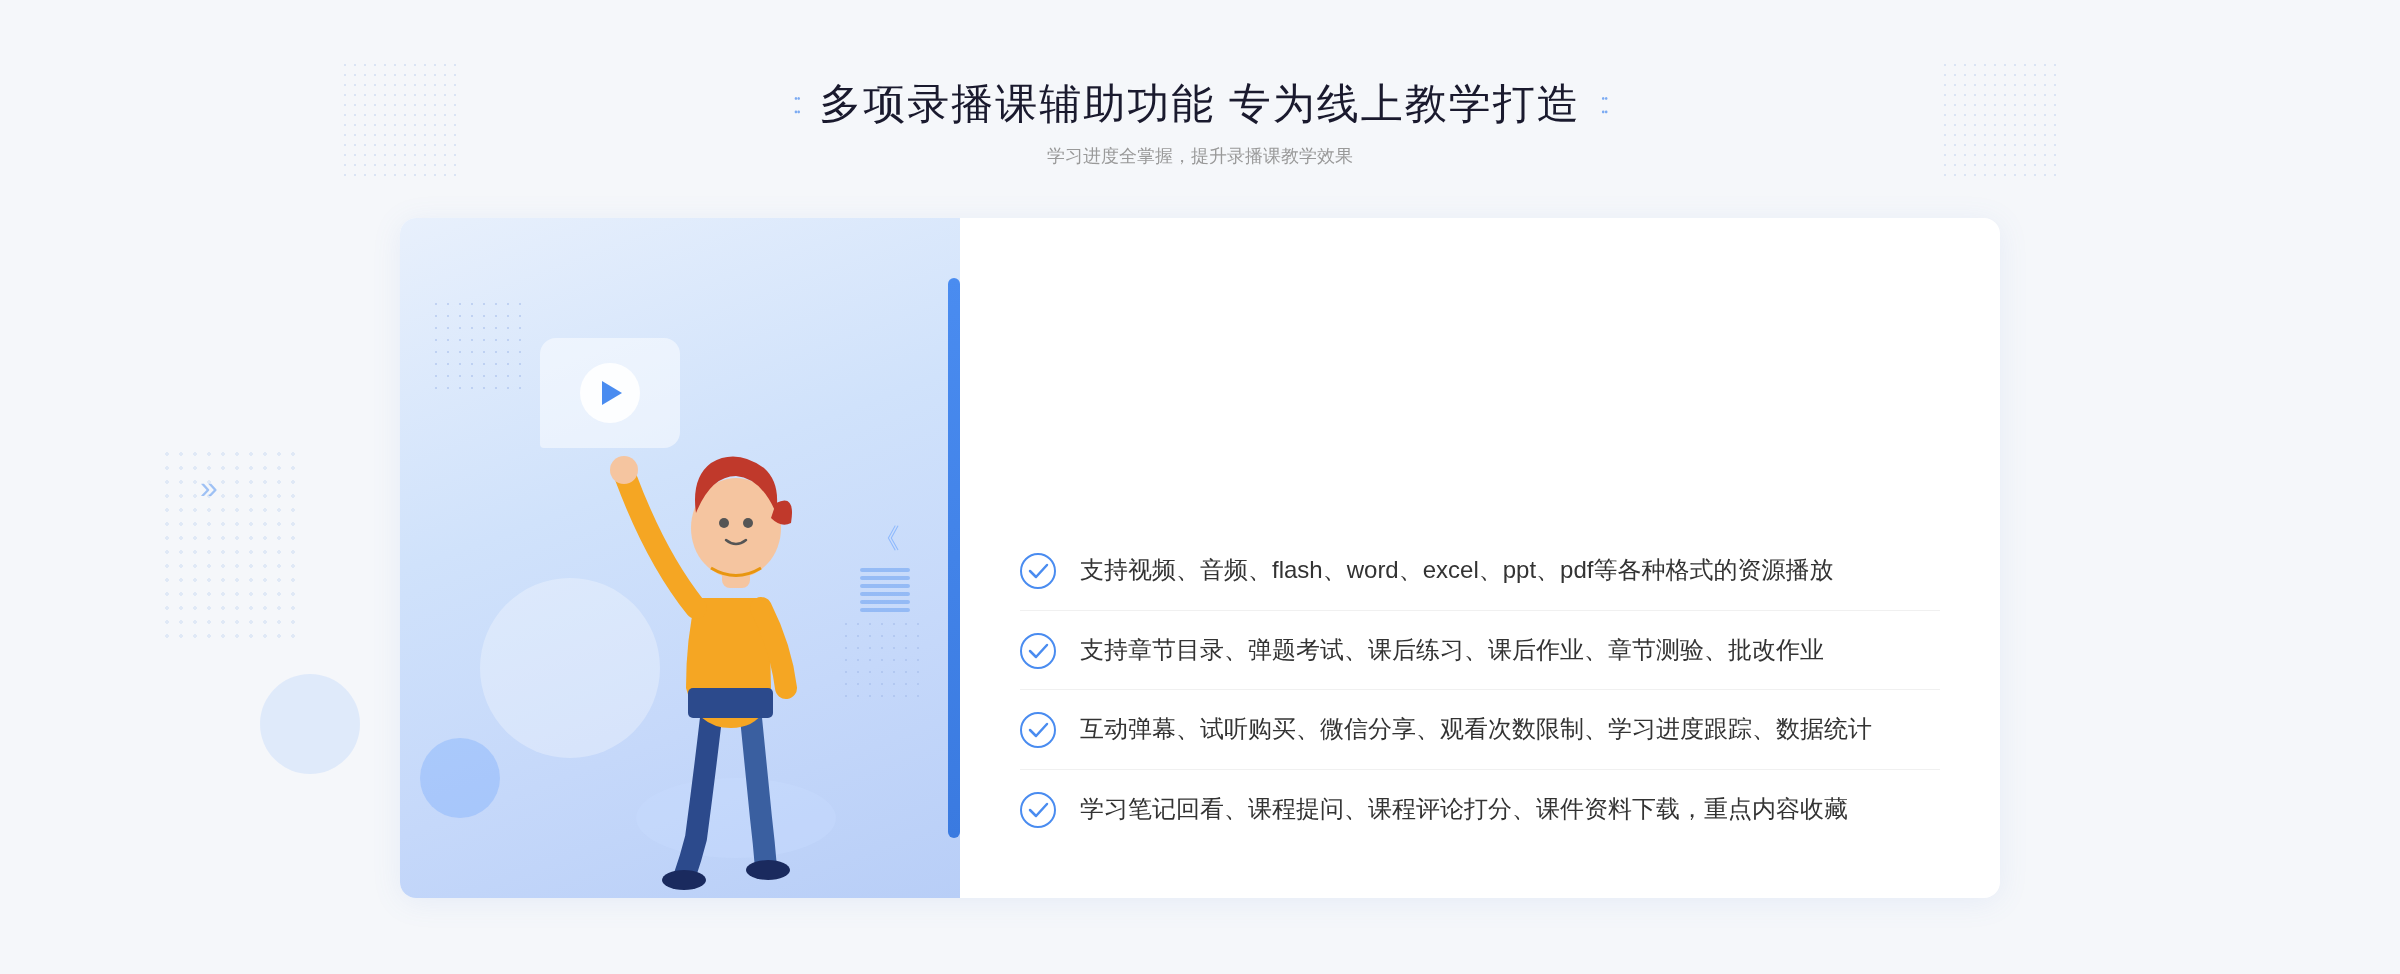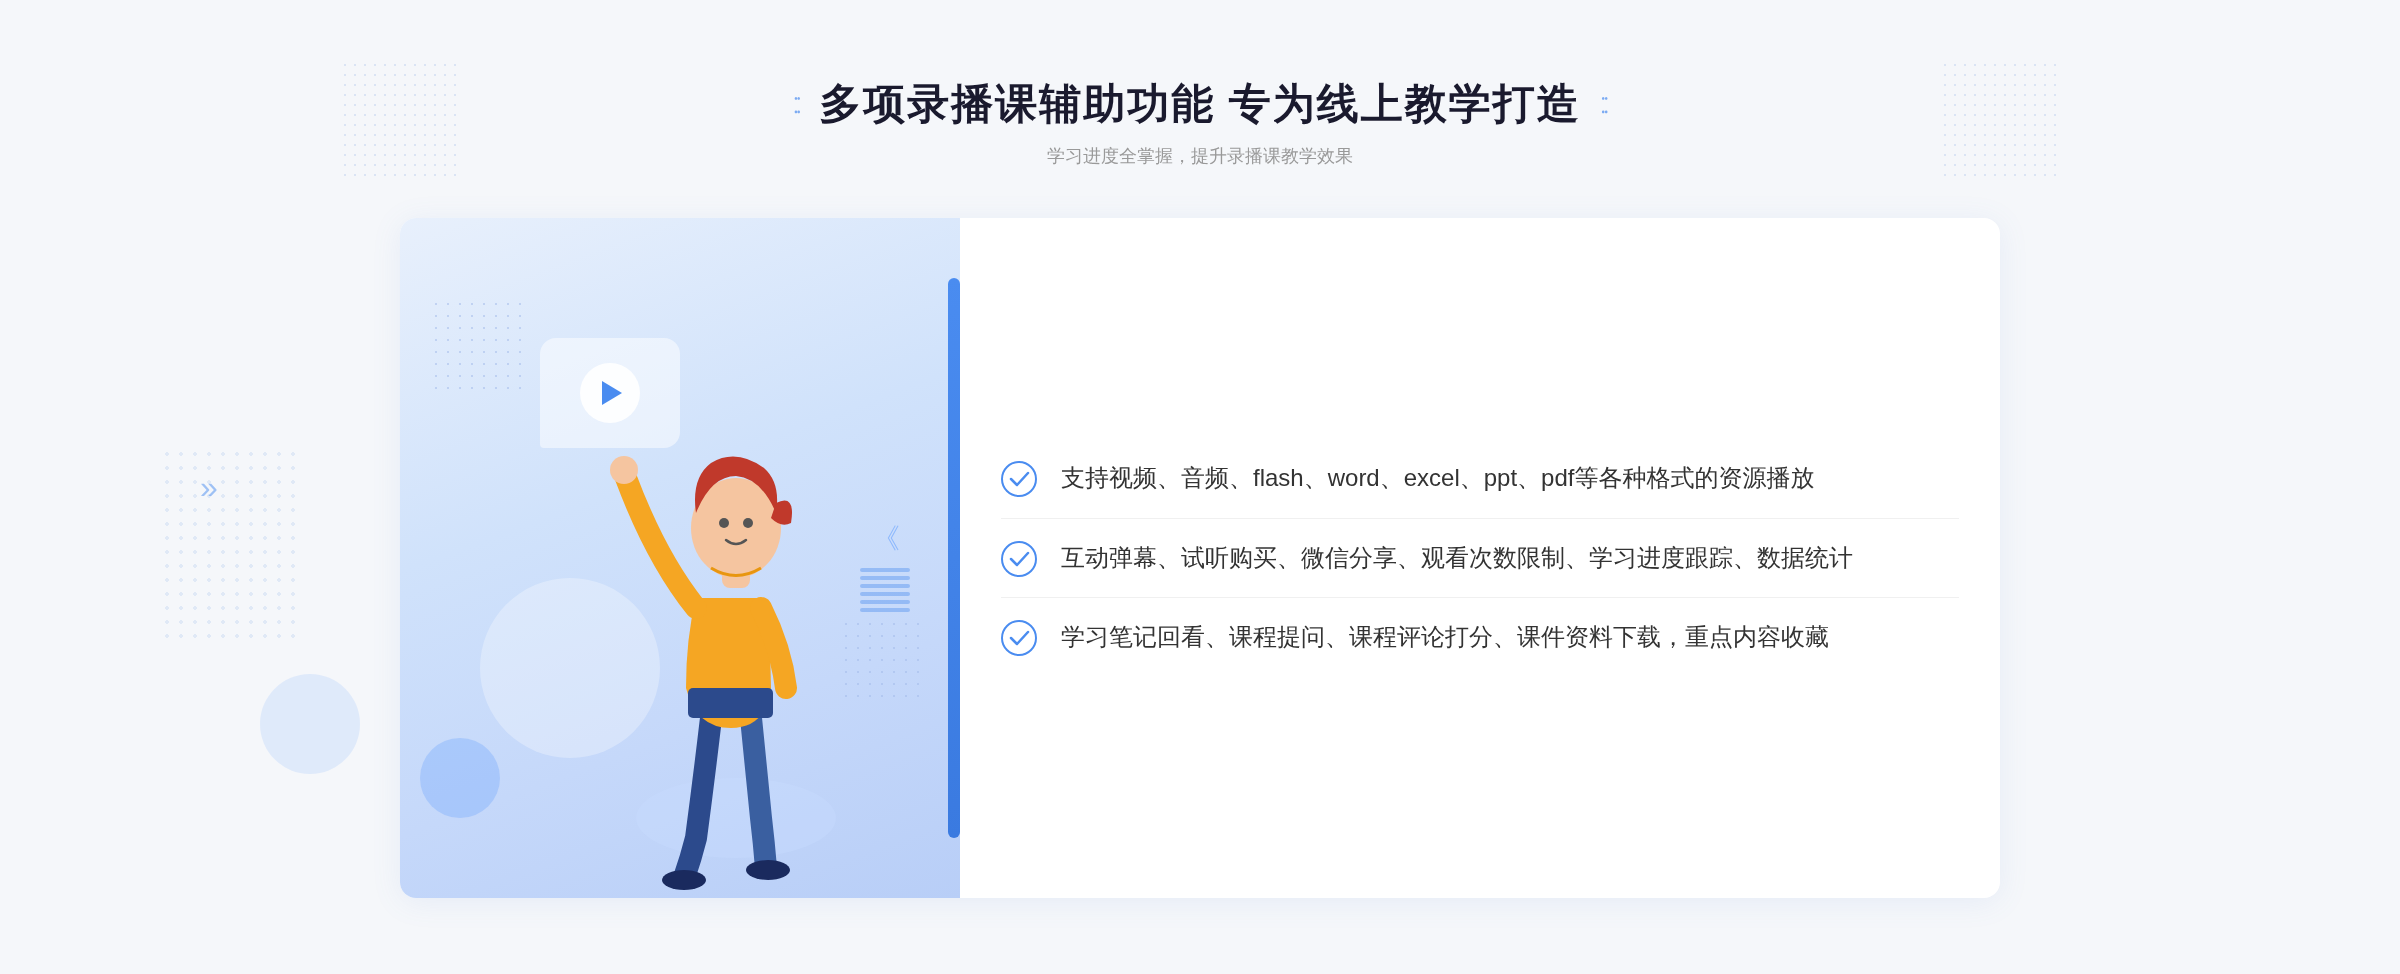--- a/index.html
+++ b/index.html
@@ -53,21 +53,21 @@
 
     .title-deco-icon {
       color: #4a8cf0;
       font-size: 22px;
       letter-spacing: -2px;
       opacity: 0.7;
     }
 
     .main-title {
       font-size: 42px;
-      font-weight: 700;
+      font-weight: 400;
       color: #1a1a2e;
       letter-spacing: 2px;
     }
 
     .sub-title {
       font-size: 18px;
       color: #999;
       font-weight: 400;
     }
 
@@ -220,24 +220,24 @@
       bottom: 0;
       left: 50%;
       transform: translateX(-30%);
       width: 280px;
       height: 500px;
     }
 
     
     .features-area {
       flex: 1;
-      padding: 50px 41px;
+      padding: 50px 60px;
       display: flex;
       flex-direction: column;
-      justify-content: center;
+      justify-content: flex-end;
     }
 
     .feature-item {
       display: flex;
       align-items: flex-start;
       gap: 24px;
       padding: 20px 0;
       border-bottom: 1px solid #f0f0f0;
     }
 
@@ -387,20 +387,29 @@
       <div class="feature-item">
         <div class="check-icon">
           <svg viewBox="0 0 36 36" fill="none" xmlns="http://www.w3.org/2000/svg">
             <circle cx="18" cy="18" r="17" stroke="#4a8cf0" stroke-width="2"></circle>
             <polyline points="10,18 16,24 27,12" stroke="#4a8cf0" stroke-width="2.5" fill="none" stroke-linecap="round" stroke-linejoin="round"></polyline>
           </svg>
         </div>
         <span class="feature-text">支持视频、音频、flash、word、excel、ppt、pdf等各种格式的资源播放</span>
       </div>
 
+      <div class="feature-item">
+        <div class="check-icon">
+          <svg viewBox="0 0 36 36" fill="none" xmlns="http://www.w3.org/2000/svg">
+            <circle cx="18" cy="18" r="17" stroke="#4a8cf0" stroke-width="2"></circle>
+            <polyline points="10,18 16,24 27,12" stroke="#4a8cf0" stroke-width="2.5" fill="none" stroke-linecap="round" stroke-linejoin="round"></polyline>
+          </svg>
+        </div>
+        <span class="feature-text">支持章节目录、弹题考试、课后练习、课后作业、章节测验、批改作业</span>
+      </div>
 
       <div class="feature-item">
         <div class="check-icon">
           <svg viewBox="0 0 36 36" fill="none" xmlns="http://www.w3.org/2000/svg">
             <circle cx="18" cy="18" r="17" stroke="#4a8cf0" stroke-width="2"></circle>
             <polyline points="10,18 16,24 27,12" stroke="#4a8cf0" stroke-width="2.5" fill="none" stroke-linecap="round" stroke-linejoin="round"></polyline>
           </svg>
         </div>
         <span class="feature-text">互动弹幕、试听购买、微信分享、观看次数限制、学习进度跟踪、数据统计</span>
       </div>

